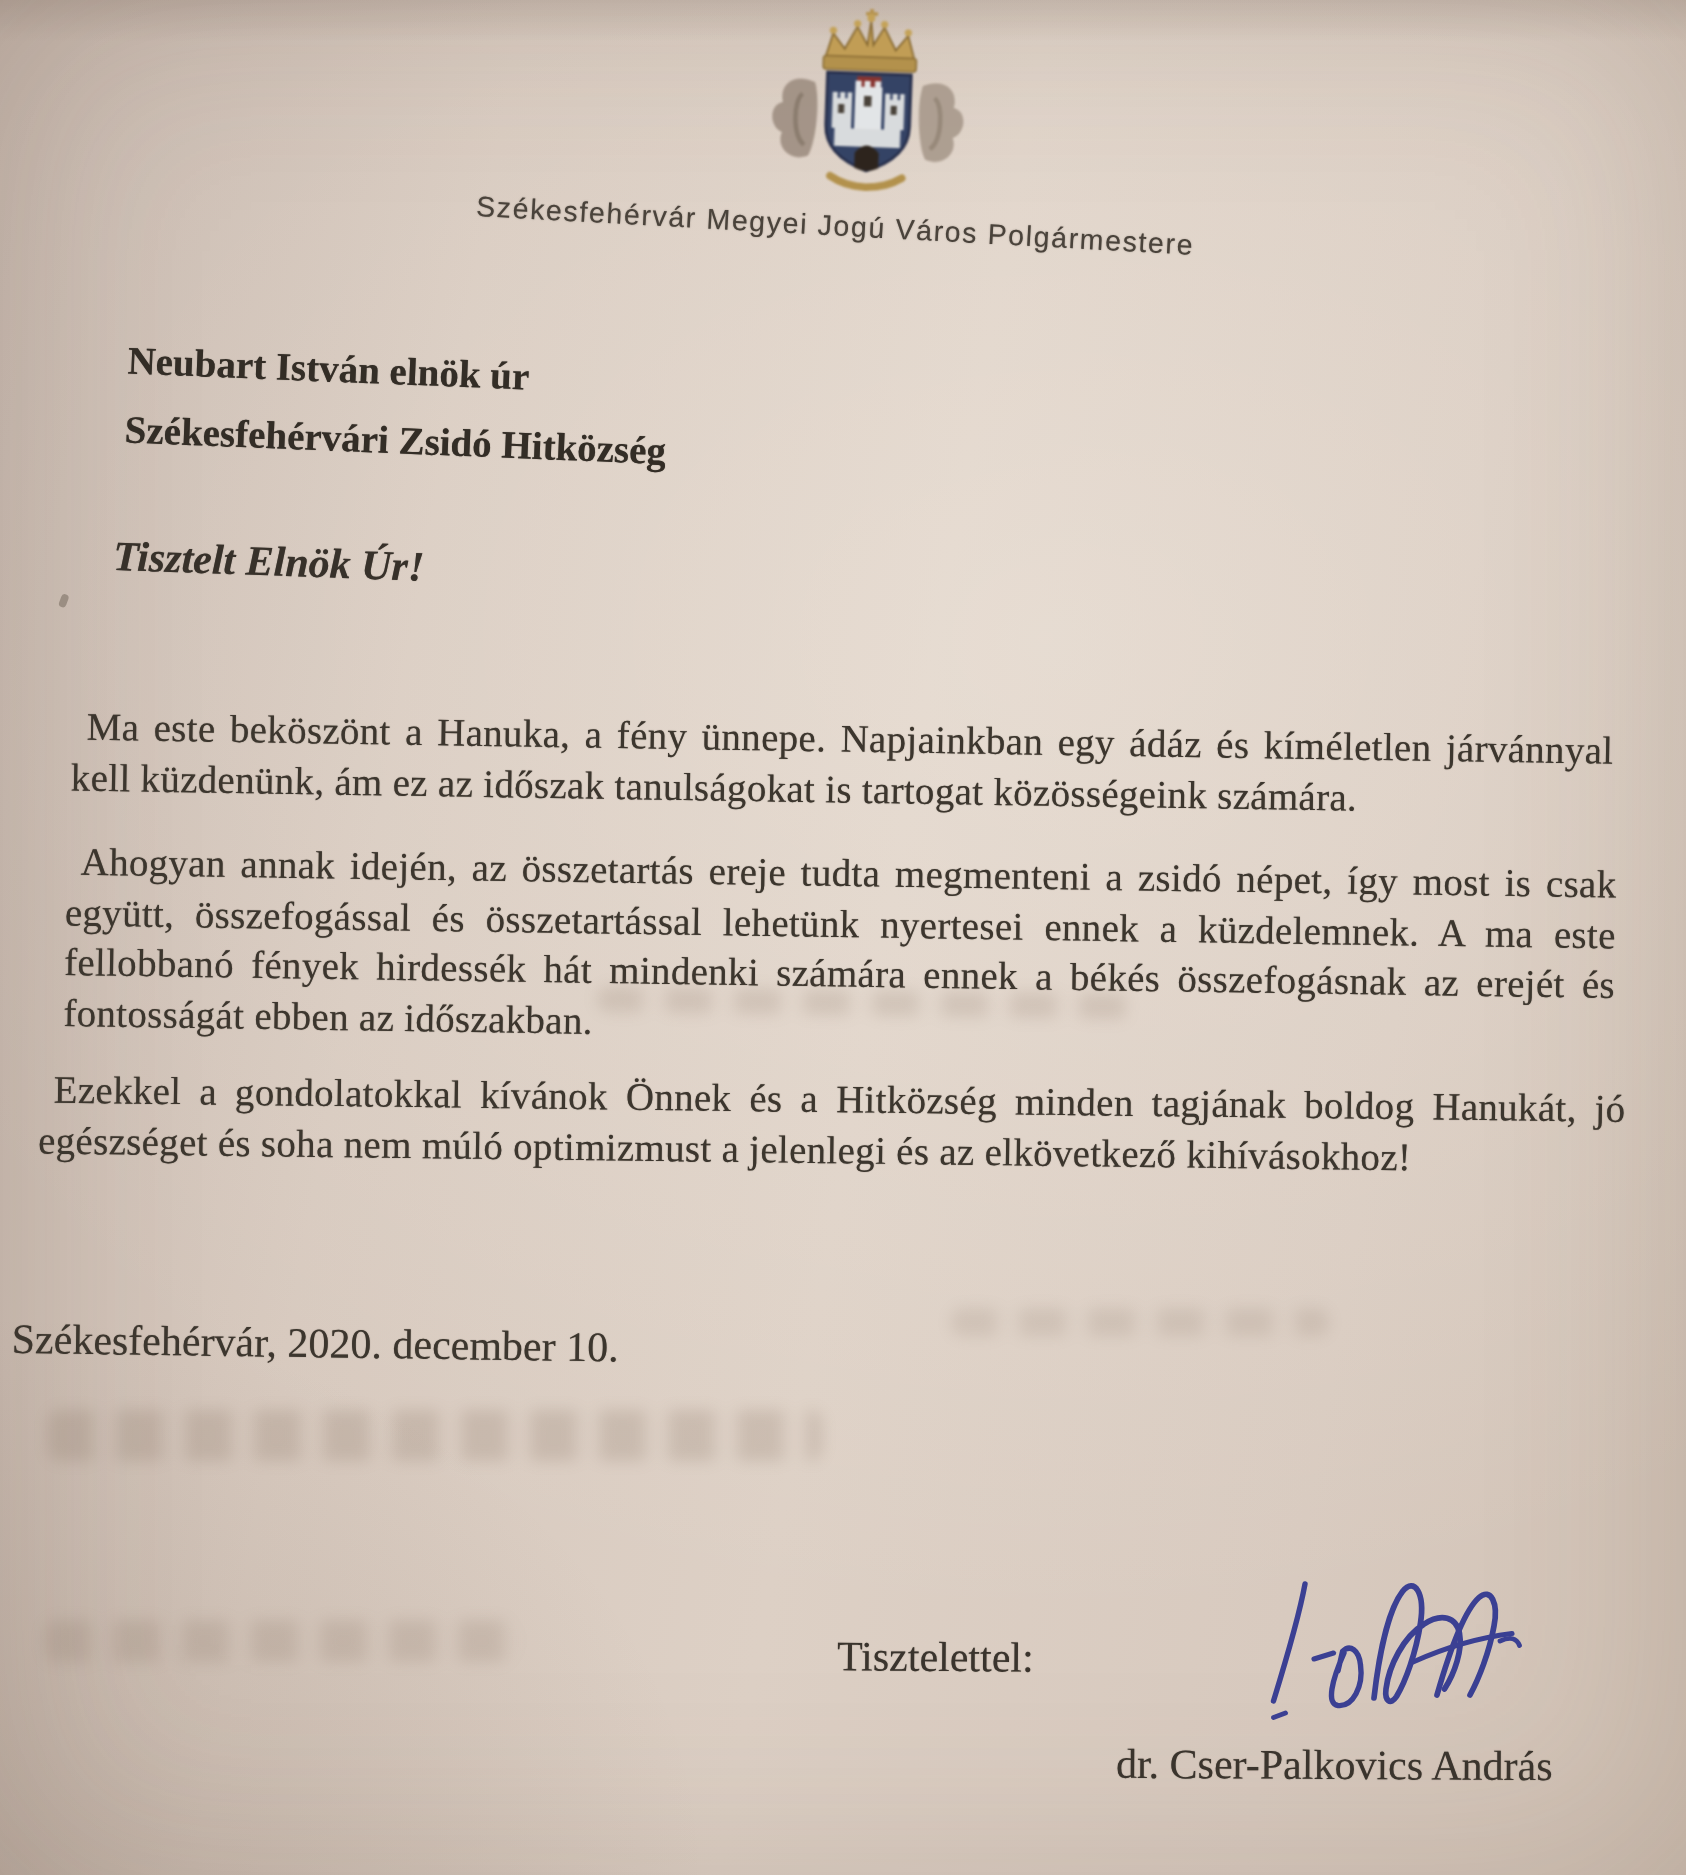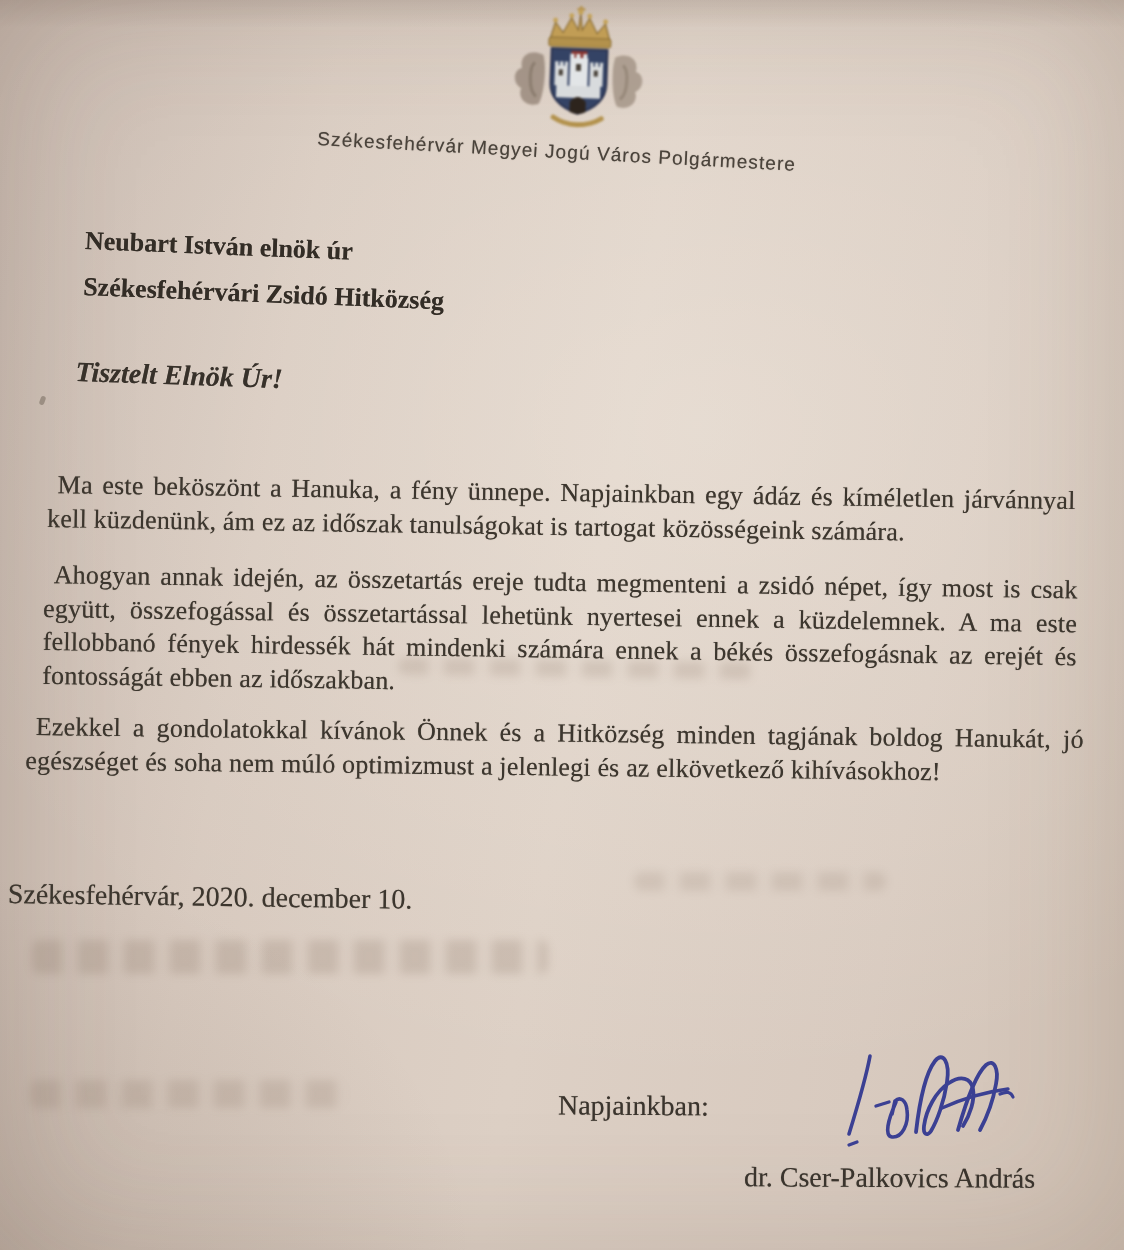--- a/index.html
+++ b/index.html
@@ -134,21 +134,21 @@
     <div class="jline last">egészséget és soha nem múló optimizmust a jelenlegi és az elkövetkező kihívásokhoz!</div>
   </div>
 
   <div class="abs ghost ghost1"></div>
   <div class="abs ghost ghost2"></div>
   <div class="abs ghost ghost3"></div>
   <div class="abs ghost ghost4"></div>
 
   <div class="abs dateline">Székesfehérvár, 2020. december 10.</div>
 
-  <div class="abs closing">Napjainkban:</div>
+  <div class="abs closing">Tisztelettel:</div>
 
   <div class="abs signature">
     <svg width="210" height="120" viewBox="0 0 210 120">
       <g stroke="#2e3590" fill="none" stroke-linecap="round" opacity=".92">
         <path d="M46 12 C42 34 33 64 25 90" stroke-width="3.6"></path>
         <path d="M25 101 l8 -3" stroke-width="3.2"></path>
         <path d="M52 62 l13 -4" stroke-width="3.4"></path>
         <path d="M72 58 C64 76 60 92 68 93 C78 94 85 80 83 66 C82 56 76 52 71 57 L68 70" stroke-width="3.6"></path>
         <path d="M92 88 C95 62 101 30 111 17 C119 7 126 18 123 38 C120 58 113 77 107 87 C103 93 99 90 100 82 C102 66 112 47 125 39 C137 31 147 34 149 45 C151 56 146 71 139 82" stroke-width="3.8"></path>
         <path d="M134 86 C142 58 152 30 162 21 C170 14 175 25 172 40 C169 57 162 75 156 86" stroke-width="3.8"></path>

